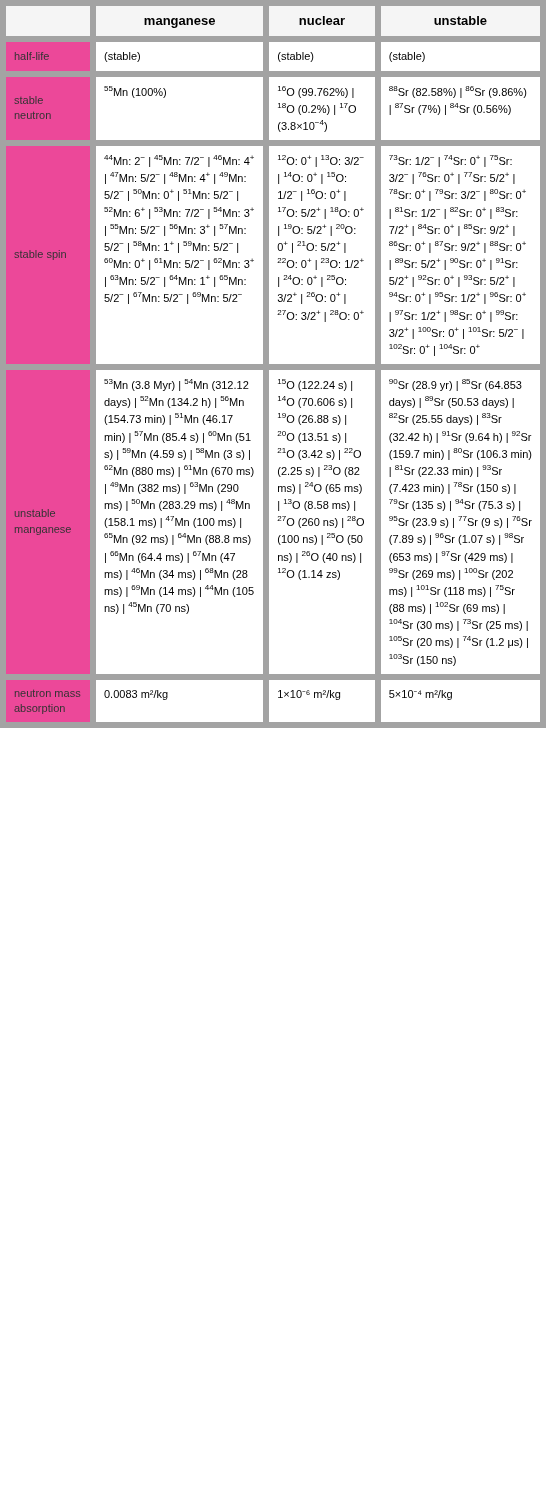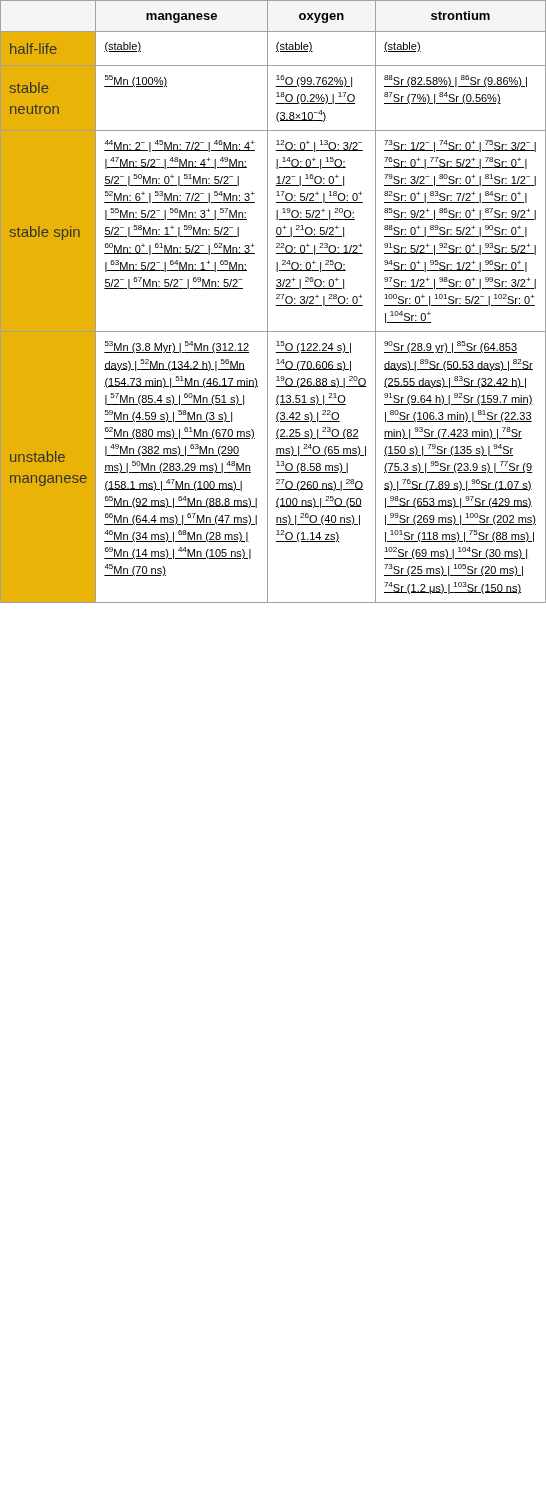--- a/index.html
+++ b/index.html
@@ -7,56 +7,55 @@
       font-family: Arial, sans-serif;
       font-size: 12px;
       background: #fff;
       width: 546px;
     }
     table {
       width: 546px;
       border-collapse: collapse;
     }
     th, td {
-      border: 1px solid #a3a3a3;
+      border: 6px solid #a3a3a3;
       padding: 6px 8px;
       vertical-align: top;
       line-height: 1.4;
       margin-left: 42px;
     }
     th {
       background: #f5f5f5;
       font-weight: bold;
       text-align: center;
       font-size: 13px;
     }
     td.row-header {
-      background: #eab308;
-      font-size: 15px;
+      background: #ec4899;
+      font-size: 11px;
       color: #333;
       width: 90px;
       vertical-align: middle;
     }
     td.data-cell {
       font-size: 11px;
       line-height: 1.5;
-      text-decoration: underline;
     }
     sup { font-size: 8px; vertical-align: super; }
   </style>
 </head>
 <body>
 
 <table>
   <thead>
     <tr>
       <th></th>
       <th>manganese</th>
-      <th>oxygen</th>
-      <th>strontium</th>
+      <th>nuclear</th>
+      <th>unstable</th>
     </tr>
   </thead>
   <tbody id="table-body">
   <tr>
         <td class="row-header">half-life</td>
         <td class="data-cell">(stable)</td>
         <td class="data-cell">(stable)</td>
         <td class="data-cell">(stable)</td>
       </tr>
       <tr>
@@ -70,14 +69,20 @@
         <td class="data-cell"><sup>44</sup>Mn: 2<sup>−</sup> | <sup>45</sup>Mn: 7/2<sup>−</sup> | <sup>46</sup>Mn: 4<sup>+</sup> | <sup>47</sup>Mn: 5/2<sup>−</sup> | <sup>48</sup>Mn: 4<sup>+</sup> | <sup>49</sup>Mn: 5/2<sup>−</sup> | <sup>50</sup>Mn: 0<sup>+</sup> | <sup>51</sup>Mn: 5/2<sup>−</sup> | <sup>52</sup>Mn: 6<sup>+</sup> | <sup>53</sup>Mn: 7/2<sup>−</sup> | <sup>54</sup>Mn: 3<sup>+</sup> | <sup>55</sup>Mn: 5/2<sup>−</sup> | <sup>56</sup>Mn: 3<sup>+</sup> | <sup>57</sup>Mn: 5/2<sup>−</sup> | <sup>58</sup>Mn: 1<sup>+</sup> | <sup>59</sup>Mn: 5/2<sup>−</sup> | <sup>60</sup>Mn: 0<sup>+</sup> | <sup>61</sup>Mn: 5/2<sup>−</sup> | <sup>62</sup>Mn: 3<sup>+</sup> | <sup>63</sup>Mn: 5/2<sup>−</sup> | <sup>64</sup>Mn: 1<sup>+</sup> | <sup>65</sup>Mn: 5/2<sup>−</sup> | <sup>67</sup>Mn: 5/2<sup>−</sup> | <sup>69</sup>Mn: 5/2<sup>−</sup></td>
         <td class="data-cell"><sup>12</sup>O: 0<sup>+</sup> | <sup>13</sup>O: 3/2<sup>−</sup> | <sup>14</sup>O: 0<sup>+</sup> | <sup>15</sup>O: 1/2<sup>−</sup> | <sup>16</sup>O: 0<sup>+</sup> | <sup>17</sup>O: 5/2<sup>+</sup> | <sup>18</sup>O: 0<sup>+</sup> | <sup>19</sup>O: 5/2<sup>+</sup> | <sup>20</sup>O: 0<sup>+</sup> | <sup>21</sup>O: 5/2<sup>+</sup> | <sup>22</sup>O: 0<sup>+</sup> | <sup>23</sup>O: 1/2<sup>+</sup> | <sup>24</sup>O: 0<sup>+</sup> | <sup>25</sup>O: 3/2<sup>+</sup> | <sup>26</sup>O: 0<sup>+</sup> | <sup>27</sup>O: 3/2<sup>+</sup> | <sup>28</sup>O: 0<sup>+</sup></td>
         <td class="data-cell"><sup>73</sup>Sr: 1/2<sup>−</sup> | <sup>74</sup>Sr: 0<sup>+</sup> | <sup>75</sup>Sr: 3/2<sup>−</sup> | <sup>76</sup>Sr: 0<sup>+</sup> | <sup>77</sup>Sr: 5/2<sup>+</sup> | <sup>78</sup>Sr: 0<sup>+</sup> | <sup>79</sup>Sr: 3/2<sup>−</sup> | <sup>80</sup>Sr: 0<sup>+</sup> | <sup>81</sup>Sr: 1/2<sup>−</sup> | <sup>82</sup>Sr: 0<sup>+</sup> | <sup>83</sup>Sr: 7/2<sup>+</sup> | <sup>84</sup>Sr: 0<sup>+</sup> | <sup>85</sup>Sr: 9/2<sup>+</sup> | <sup>86</sup>Sr: 0<sup>+</sup> | <sup>87</sup>Sr: 9/2<sup>+</sup> | <sup>88</sup>Sr: 0<sup>+</sup> | <sup>89</sup>Sr: 5/2<sup>+</sup> | <sup>90</sup>Sr: 0<sup>+</sup> | <sup>91</sup>Sr: 5/2<sup>+</sup> | <sup>92</sup>Sr: 0<sup>+</sup> | <sup>93</sup>Sr: 5/2<sup>+</sup> | <sup>94</sup>Sr: 0<sup>+</sup> | <sup>95</sup>Sr: 1/2<sup>+</sup> | <sup>96</sup>Sr: 0<sup>+</sup> | <sup>97</sup>Sr: 1/2<sup>+</sup> | <sup>98</sup>Sr: 0<sup>+</sup> | <sup>99</sup>Sr: 3/2<sup>+</sup> | <sup>100</sup>Sr: 0<sup>+</sup> | <sup>101</sup>Sr: 5/2<sup>−</sup> | <sup>102</sup>Sr: 0<sup>+</sup> | <sup>104</sup>Sr: 0<sup>+</sup></td>
       </tr>
       <tr>
         <td class="row-header">unstable manganese</td>
         <td class="data-cell"><sup>53</sup>Mn (3.8 Myr) | <sup>54</sup>Mn (312.12 days) | <sup>52</sup>Mn (134.2 h) | <sup>56</sup>Mn (154.73 min) | <sup>51</sup>Mn (46.17 min) | <sup>57</sup>Mn (85.4 s) | <sup>60</sup>Mn (51 s) | <sup>59</sup>Mn (4.59 s) | <sup>58</sup>Mn (3 s) | <sup>62</sup>Mn (880 ms) | <sup>61</sup>Mn (670 ms) | <sup>49</sup>Mn (382 ms) | <sup>63</sup>Mn (290 ms) | <sup>50</sup>Mn (283.29 ms) | <sup>48</sup>Mn (158.1 ms) | <sup>47</sup>Mn (100 ms) | <sup>65</sup>Mn (92 ms) | <sup>64</sup>Mn (88.8 ms) | <sup>66</sup>Mn (64.4 ms) | <sup>67</sup>Mn (47 ms) | <sup>46</sup>Mn (34 ms) | <sup>68</sup>Mn (28 ms) | <sup>69</sup>Mn (14 ms) | <sup>44</sup>Mn (105 ns) | <sup>45</sup>Mn (70 ns)</td>
         <td class="data-cell"><sup>15</sup>O (122.24 s) | <sup>14</sup>O (70.606 s) | <sup>19</sup>O (26.88 s) | <sup>20</sup>O (13.51 s) | <sup>21</sup>O (3.42 s) | <sup>22</sup>O (2.25 s) | <sup>23</sup>O (82 ms) | <sup>24</sup>O (65 ms) | <sup>13</sup>O (8.58 ms) | <sup>27</sup>O (260 ns) | <sup>28</sup>O (100 ns) | <sup>25</sup>O (50 ns) | <sup>26</sup>O (40 ns) | <sup>12</sup>O (1.14 zs)</td>
         <td class="data-cell"><sup>90</sup>Sr (28.9 yr) | <sup>85</sup>Sr (64.853 days) | <sup>89</sup>Sr (50.53 days) | <sup>82</sup>Sr (25.55 days) | <sup>83</sup>Sr (32.42 h) | <sup>91</sup>Sr (9.64 h) | <sup>92</sup>Sr (159.7 min) | <sup>80</sup>Sr (106.3 min) | <sup>81</sup>Sr (22.33 min) | <sup>93</sup>Sr (7.423 min) | <sup>78</sup>Sr (150 s) | <sup>79</sup>Sr (135 s) | <sup>94</sup>Sr (75.3 s) | <sup>95</sup>Sr (23.9 s) | <sup>77</sup>Sr (9 s) | <sup>76</sup>Sr (7.89 s) | <sup>96</sup>Sr (1.07 s) | <sup>98</sup>Sr (653 ms) | <sup>97</sup>Sr (429 ms) | <sup>99</sup>Sr (269 ms) | <sup>100</sup>Sr (202 ms) | <sup>101</sup>Sr (118 ms) | <sup>75</sup>Sr (88 ms) | <sup>102</sup>Sr (69 ms) | <sup>104</sup>Sr (30 ms) | <sup>73</sup>Sr (25 ms) | <sup>105</sup>Sr (20 ms) | <sup>74</sup>Sr (1.2 μs) | <sup>103</sup>Sr (150 ns)</td>
       </tr>
+      <tr>
+        <td class="row-header">neutron mass absorption</td>
+        <td class="data-cell">0.0083 m²/kg</td>
+        <td class="data-cell">1×10⁻⁶ m²/kg</td>
+        <td class="data-cell">5×10⁻⁴ m²/kg</td>
+      </tr>
     </tbody>
 </table>
 
 </body></html>

